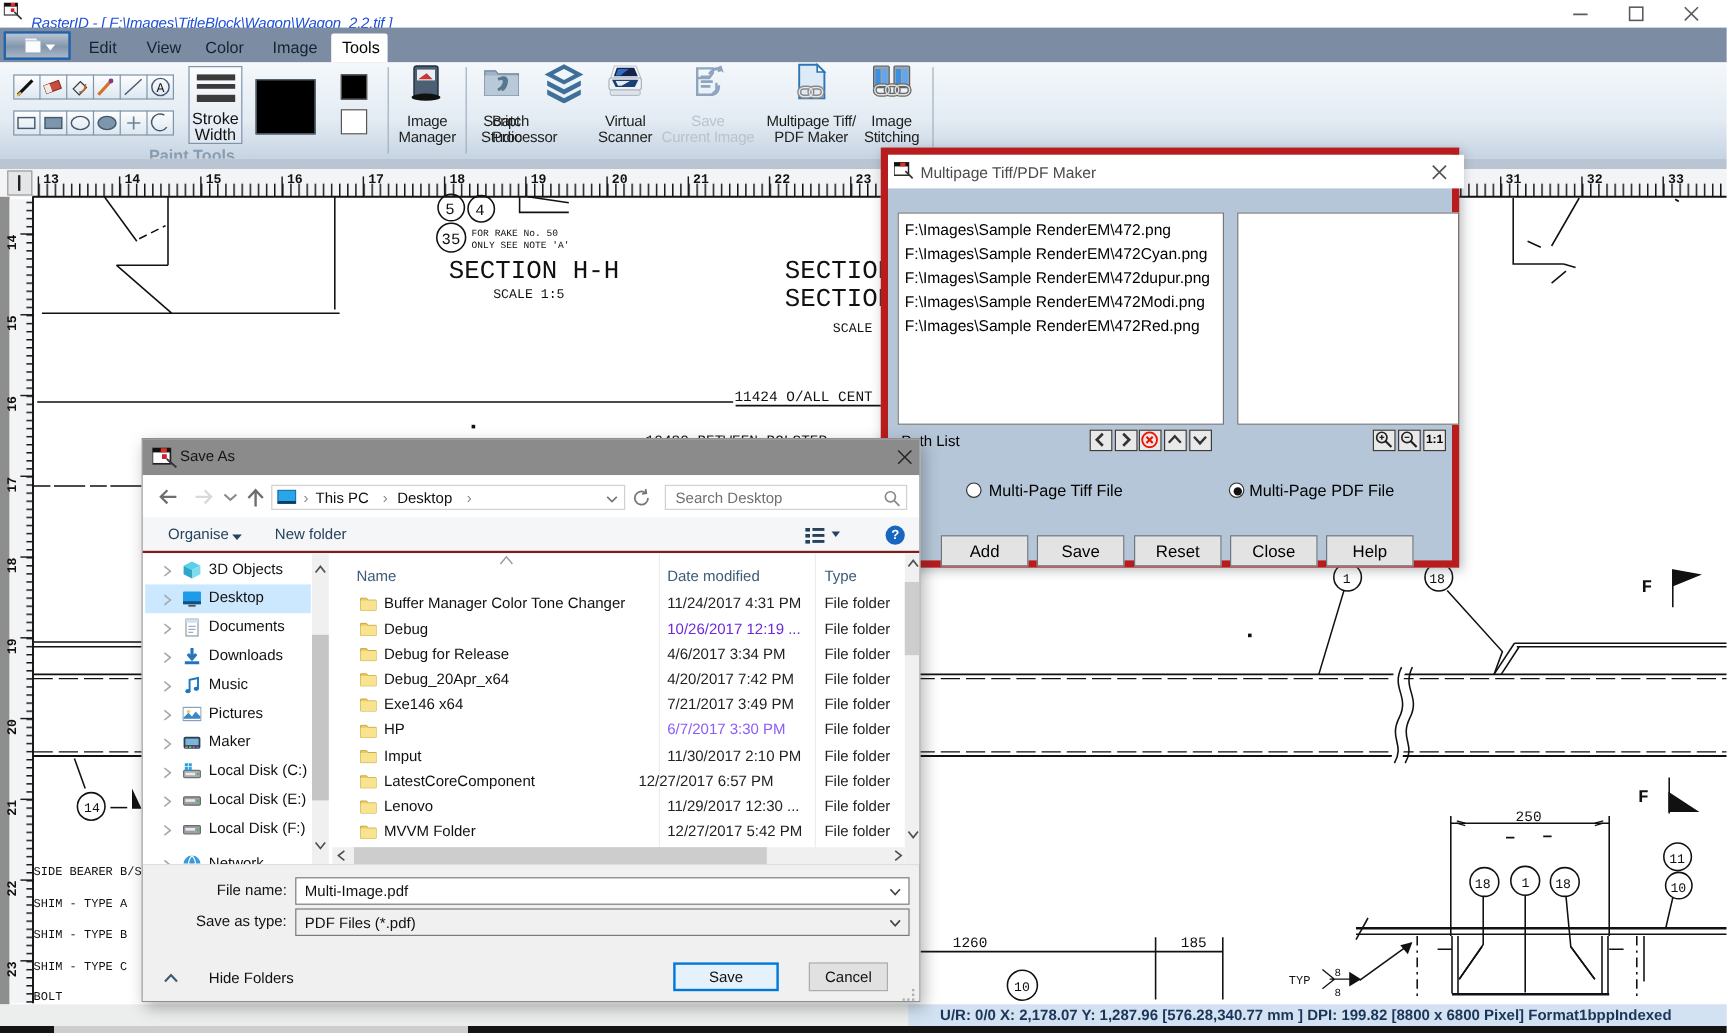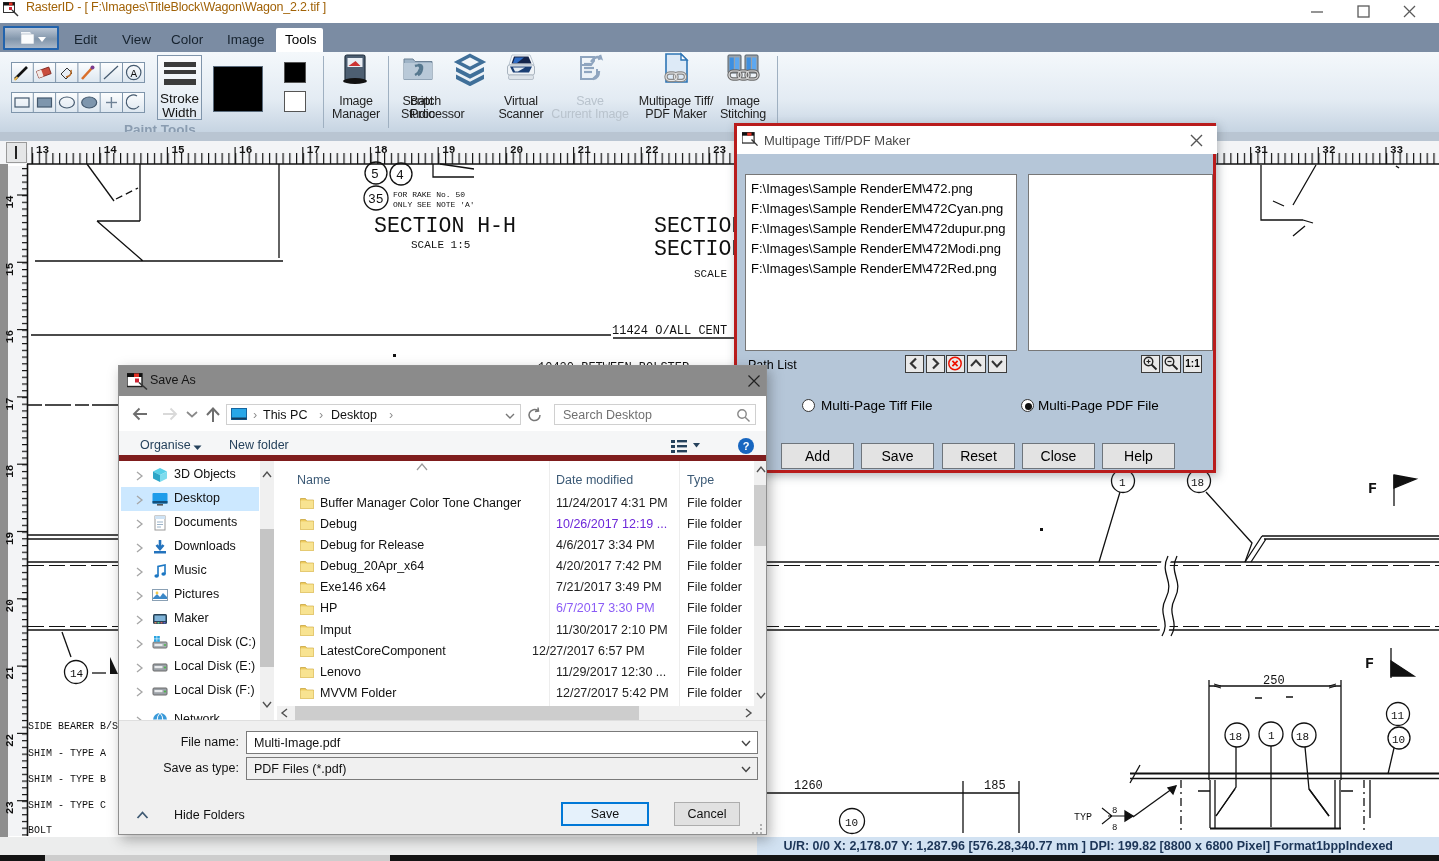--- a/index.html
+++ b/index.html
@@ -9,21 +9,21 @@
 <div id="root">
 
 <div class="abs" style="left:0;top:0;width:1439px;height:23px;background:#fff;">
  <svg class="abs" style="left:3px;top:2px" width="17" height="15" viewBox="0 0 17 15">
    <rect x="0.5" y="0.5" width="11" height="10" fill="#fff" stroke="#333" stroke-width="1"></rect>
    <rect x="0.5" y="0.5" width="11" height="3" fill="#111"></rect>
    <rect x="6" y="0.5" width="3.5" height="3" fill="#e03024"></rect>
    <rect x="6" y="5" width="3" height="3" fill="#c23"></rect>
    <line x1="9" y1="8" x2="15" y2="14" stroke="#333" stroke-width="1.4"></line>
  </svg>
- <div class="abs" style="left:26px;top:0;font-size:12.5px;letter-spacing:-0.18px;color:#a16207;">RasterID - [ F:\Images\TitleBlock\Wagon\Wagon_2.2.tif ]</div>
+ <div class="abs" style="left:26px;top:12px;font-size:12.5px;letter-spacing:-0.18px;color:#1d4ed8;font-style:italic;">RasterID - [ F:\Images\TitleBlock\Wagon\Wagon_2.2.tif ]</div>
  <svg class="abs" style="left:1306px;top:0" width="120" height="23" viewBox="0 0 120 23">
    <line x1="5" y1="12" x2="17" y2="12" stroke="#5a5a5a" stroke-width="1.3"></line>
    <rect x="52" y="6" width="11" height="11" fill="none" stroke="#5a5a5a" stroke-width="1.3"></rect>
    <line x1="98" y1="6" x2="109" y2="17" stroke="#5a5a5a" stroke-width="1.3"></line>
    <line x1="109" y1="6" x2="98" y2="17" stroke="#5a5a5a" stroke-width="1.3"></line>
  </svg>
 </div>
 
 <div class="abs" style="left:0;top:23px;width:1439px;height:29px;background:#7b8ca3;">
  <div class="abs" style="left:3px;top:3px;width:56px;height:24px;border:2px solid #2263ac;background:linear-gradient(#b9c5d4,#8296ab 55%,#a9b7c8);border-radius:1px;">
@@ -381,21 +381,21 @@
  <rect x="1040" y="528" width="3" height="3" fill="#111"></rect>
 </svg>
 
 <div class="abs" style="left:0;top:837px;width:1439px;height:18px;background:#eceded;"></div>
 <div class="abs" style="left:757px;top:837px;width:682px;height:18px;background:#d2e2f2;">
  <div class="abs" style="right:46px;top:2px;font-size:12.5px;font-weight:bold;color:#1c3557;white-space:nowrap;">U/R: 0/0 X: 2,178.07 Y: 1,287.96 [576.28,340.77 mm ] DPI: 199.82 [8800 x 6800 Pixel] Format1bppIndexed</div>
 </div>
 <div class="abs" style="left:0;top:855px;width:1439px;height:6px;background:#141414;"></div>
 <div class="abs" style="left:45px;top:855px;width:345px;height:6px;background:#cdcdcd;"></div>
 
-<div class="abs" style="left:734px;top:123px;width:482px;height:350px;background:#b5c6d8;border:3px solid #b91c1c;box-shadow:2px 3px 9px rgba(60,70,80,.38);">
+<div class="abs" style="left:734px;top:123px;width:482px;height:350px;background:#b5c6d8;border:6px solid #b91c1c;box-shadow:2px 3px 9px rgba(60,70,80,.38);">
  <div class="abs" style="left:0;top:0;width:480px;height:28px;background:#fff;">
    <svg class="abs" style="left:5px;top:6px" width="19" height="16" viewBox="0 0 22 17">
      <rect x="0" y="0" width="14" height="12" fill="#fff" stroke="#222" stroke-width="1.4"></rect>
      <rect x="0" y="0" width="14" height="3.5" fill="#111"></rect>
      <rect x="6" y="0" width="5" height="3.5" fill="#e03024"></rect>
      <line x1="11" y1="8" x2="18" y2="15" stroke="#333" stroke-width="1.6"></line>
    </svg>
    <div class="abs" style="left:27px;top:7px;font-size:13px;color:#4b4b4b;">Multipage Tiff/PDF Maker</div>
    <svg class="abs" style="left:452px;top:7px" width="15" height="15" viewBox="0 0 15 15">
           <path d="M2 2 L13 13 M13 2 L2 13" stroke="#555" stroke-width="1.4"></path>
@@ -490,21 +490,21 @@
         </svg>
    <div class="abs" style="left:435px;top:8px;width:202px;height:21px;border:1px solid #d0d0d0;background:#fff;">
      <span class="abs" style="left:8px;top:3px;color:#707070;">Search Desktop</span>
      <svg class="abs" style="left:181px;top:3px" width="15" height="15" viewBox="0 0 15 15">
             <circle cx="6" cy="6" r="4.2" fill="none" stroke="#888" stroke-width="1.4"></circle>
             <line x1="9.2" y1="9.2" x2="13.5" y2="13.5" stroke="#888" stroke-width="1.4"></line>
           </svg>
    </div>
  </div>
 
- <div class="abs" style="left:0;top:65px;width:647px;height:30px;background:#f5f6f7;border-bottom:6px solid #7f1d1d;">
+ <div class="abs" style="left:0;top:65px;width:647px;height:30px;background:#f5f6f7;border-bottom:2px solid #7f1d1d;">
    <span class="abs" style="left:21px;top:7px;color:#26425c;">Organise</span>
    <svg class="abs" style="left:74px;top:14px" width="9" height="6" viewBox="0 0 9 6">
           <path d="M0.5 0.5 L4.5 5 L8.5 0.5" fill="#26425c"></path>
         </svg>
    <span class="abs" style="left:110px;top:7px;color:#26425c;">New folder</span>
    <svg class="abs" style="left:552px;top:7px" width="30" height="16" viewBox="0 0 30 16">
      <g fill="#26425c">
             <rect x="0" y="2" width="4" height="3"></rect>
             <rect x="6" y="2" width="10" height="2.4"></rect>
             <rect x="0" y="7" width="4" height="3"></rect>

